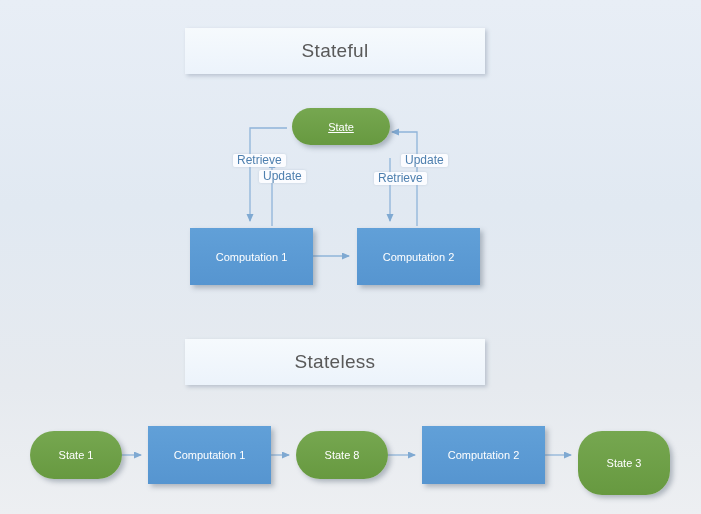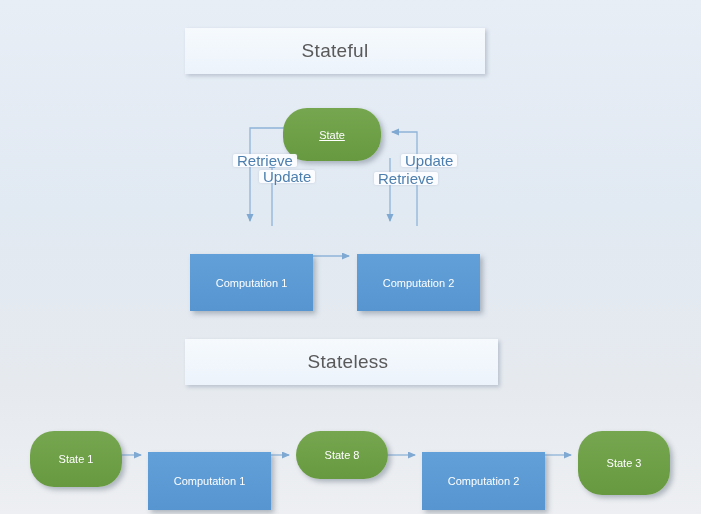--- a/index.html
+++ b/index.html
@@ -13,48 +13,47 @@
   svg.arrows{position:absolute;left:0;top:0;pointer-events:none;}
 
   .title-bar{
     position:absolute;width:300px;height:46px;
     background:linear-gradient(180deg,#f6fafd 0%,#ecf3fb 100%);
     box-shadow:2px 2px 4px rgba(130,145,165,0.45);
     display:flex;align-items:center;justify-content:center;
     color:#595959;font-size:19px;letter-spacing:0.3px;
   }
   .stateful-title{left:185px;top:28px;}
-  .stateless-title{left:185px;top:339px;padding-left:13px;}
+  .stateless-title{left:185px;top:339px;}
 
   .node{
     position:absolute;display:flex;align-items:center;justify-content:center;
     color:#ffffff;font-size:11px;
     box-shadow:3px 3px 5px rgba(100,112,128,0.45);
   }
   .stadium{
     background:linear-gradient(180deg,#76a750 0%,#679940 100%);
     border-radius:24px;
   }
   .rect{
     background:linear-gradient(180deg,#61a0d8 0%,#5695d0 100%);
-    margin-top:26px;
   }
 
-  .n-state{left:283px;top:108px;width:98px;height:53px;text-decoration:underline;}
+  .n-state{left:292px;top:108px;width:98px;height:37px;text-decoration:underline;}
   .n-comp1{left:190px;top:228px;width:123px;height:57px;}
   .n-comp2{left:357px;top:228px;width:123px;height:57px;}
 
-  .n-s1{left:30px;top:431px;width:92px;height:56px;}
+  .n-s1{left:30px;top:431px;width:92px;height:48px;}
   .n-c1{left:148px;top:426px;width:123px;height:58px;}
   .n-s2{left:296px;top:431px;width:92px;height:48px;}
   .n-c2{left:422px;top:426px;width:123px;height:58px;}
   .n-s3{left:578px;top:431px;width:92px;height:64px;}
 
   .alabel{
-    position:absolute;font-size:15px;color:#4d7fae;
+    position:absolute;font-size:12px;color:#4d7fae;
     background:rgba(252,253,255,0.95);
     padding:1px 4px;border-radius:2px;line-height:11px;
     box-shadow:0 0 2px rgba(160,175,195,0.5);
   }
   .l-ret-left{left:233px;top:154px;}
   .l-upd-left{left:259px;top:170px;}
   .l-ret-right{left:374px;top:172px;}
   .l-upd-right{left:401px;top:154px;}
 </style>
 </head>

